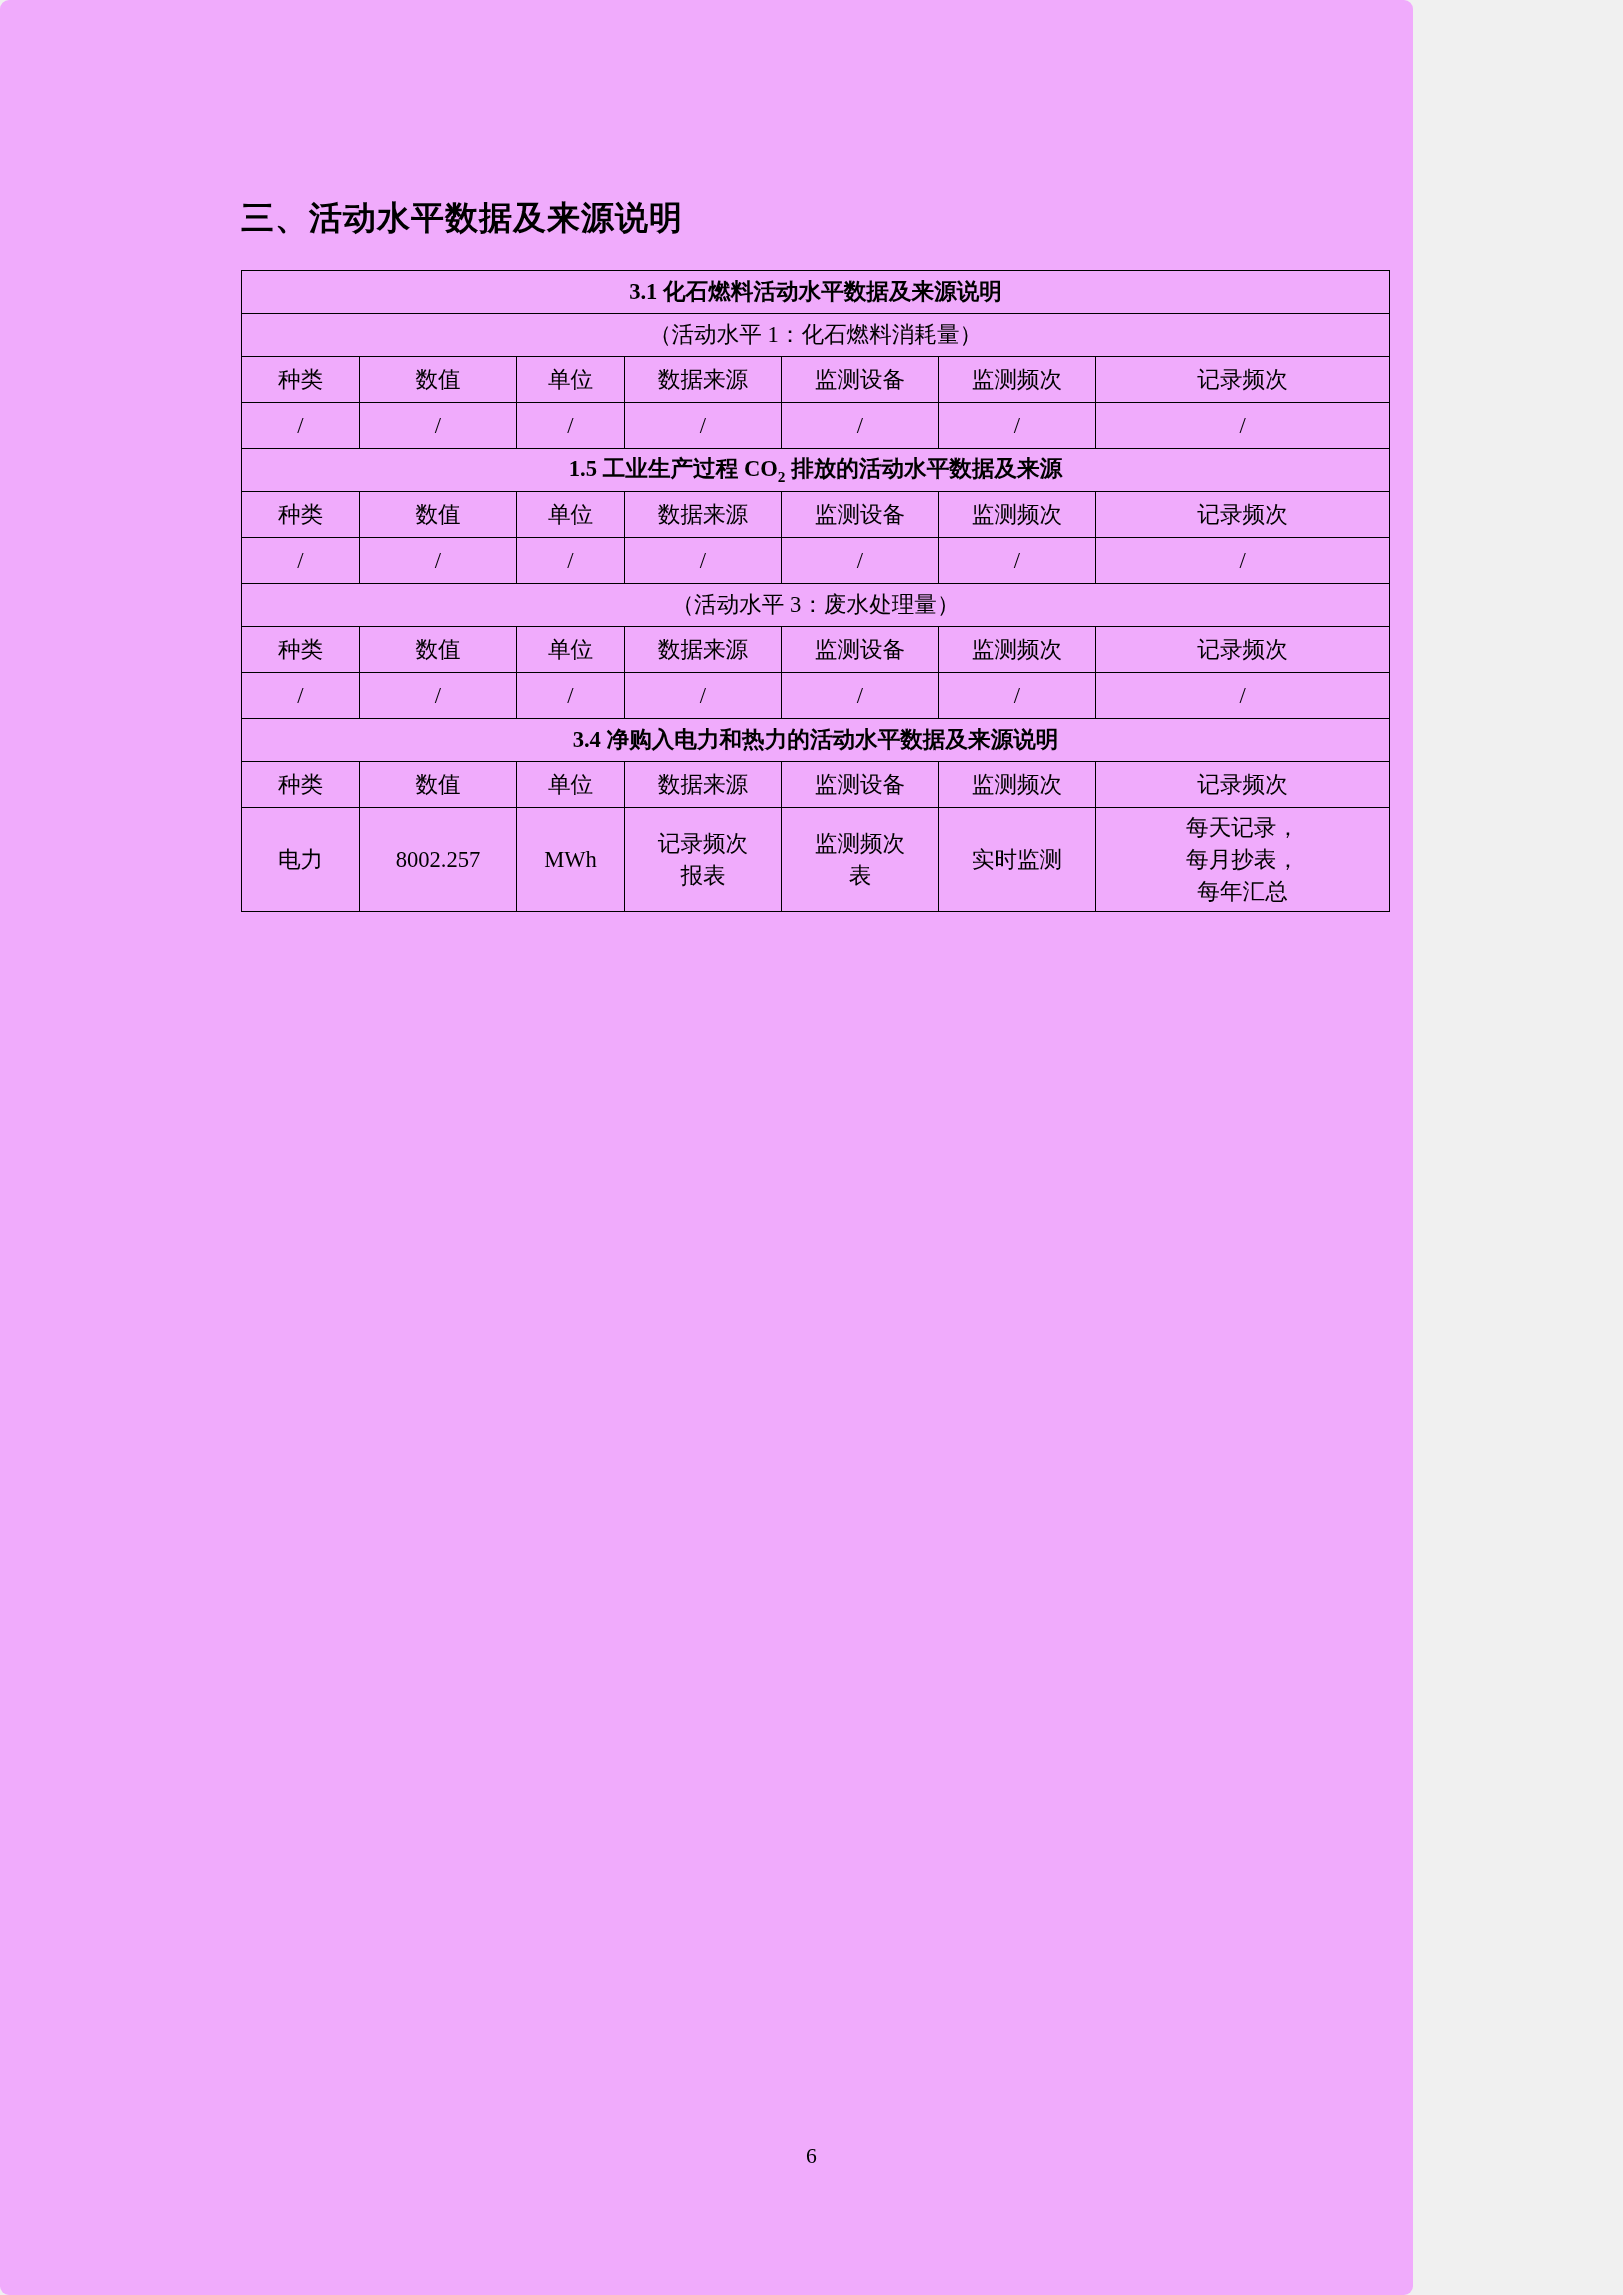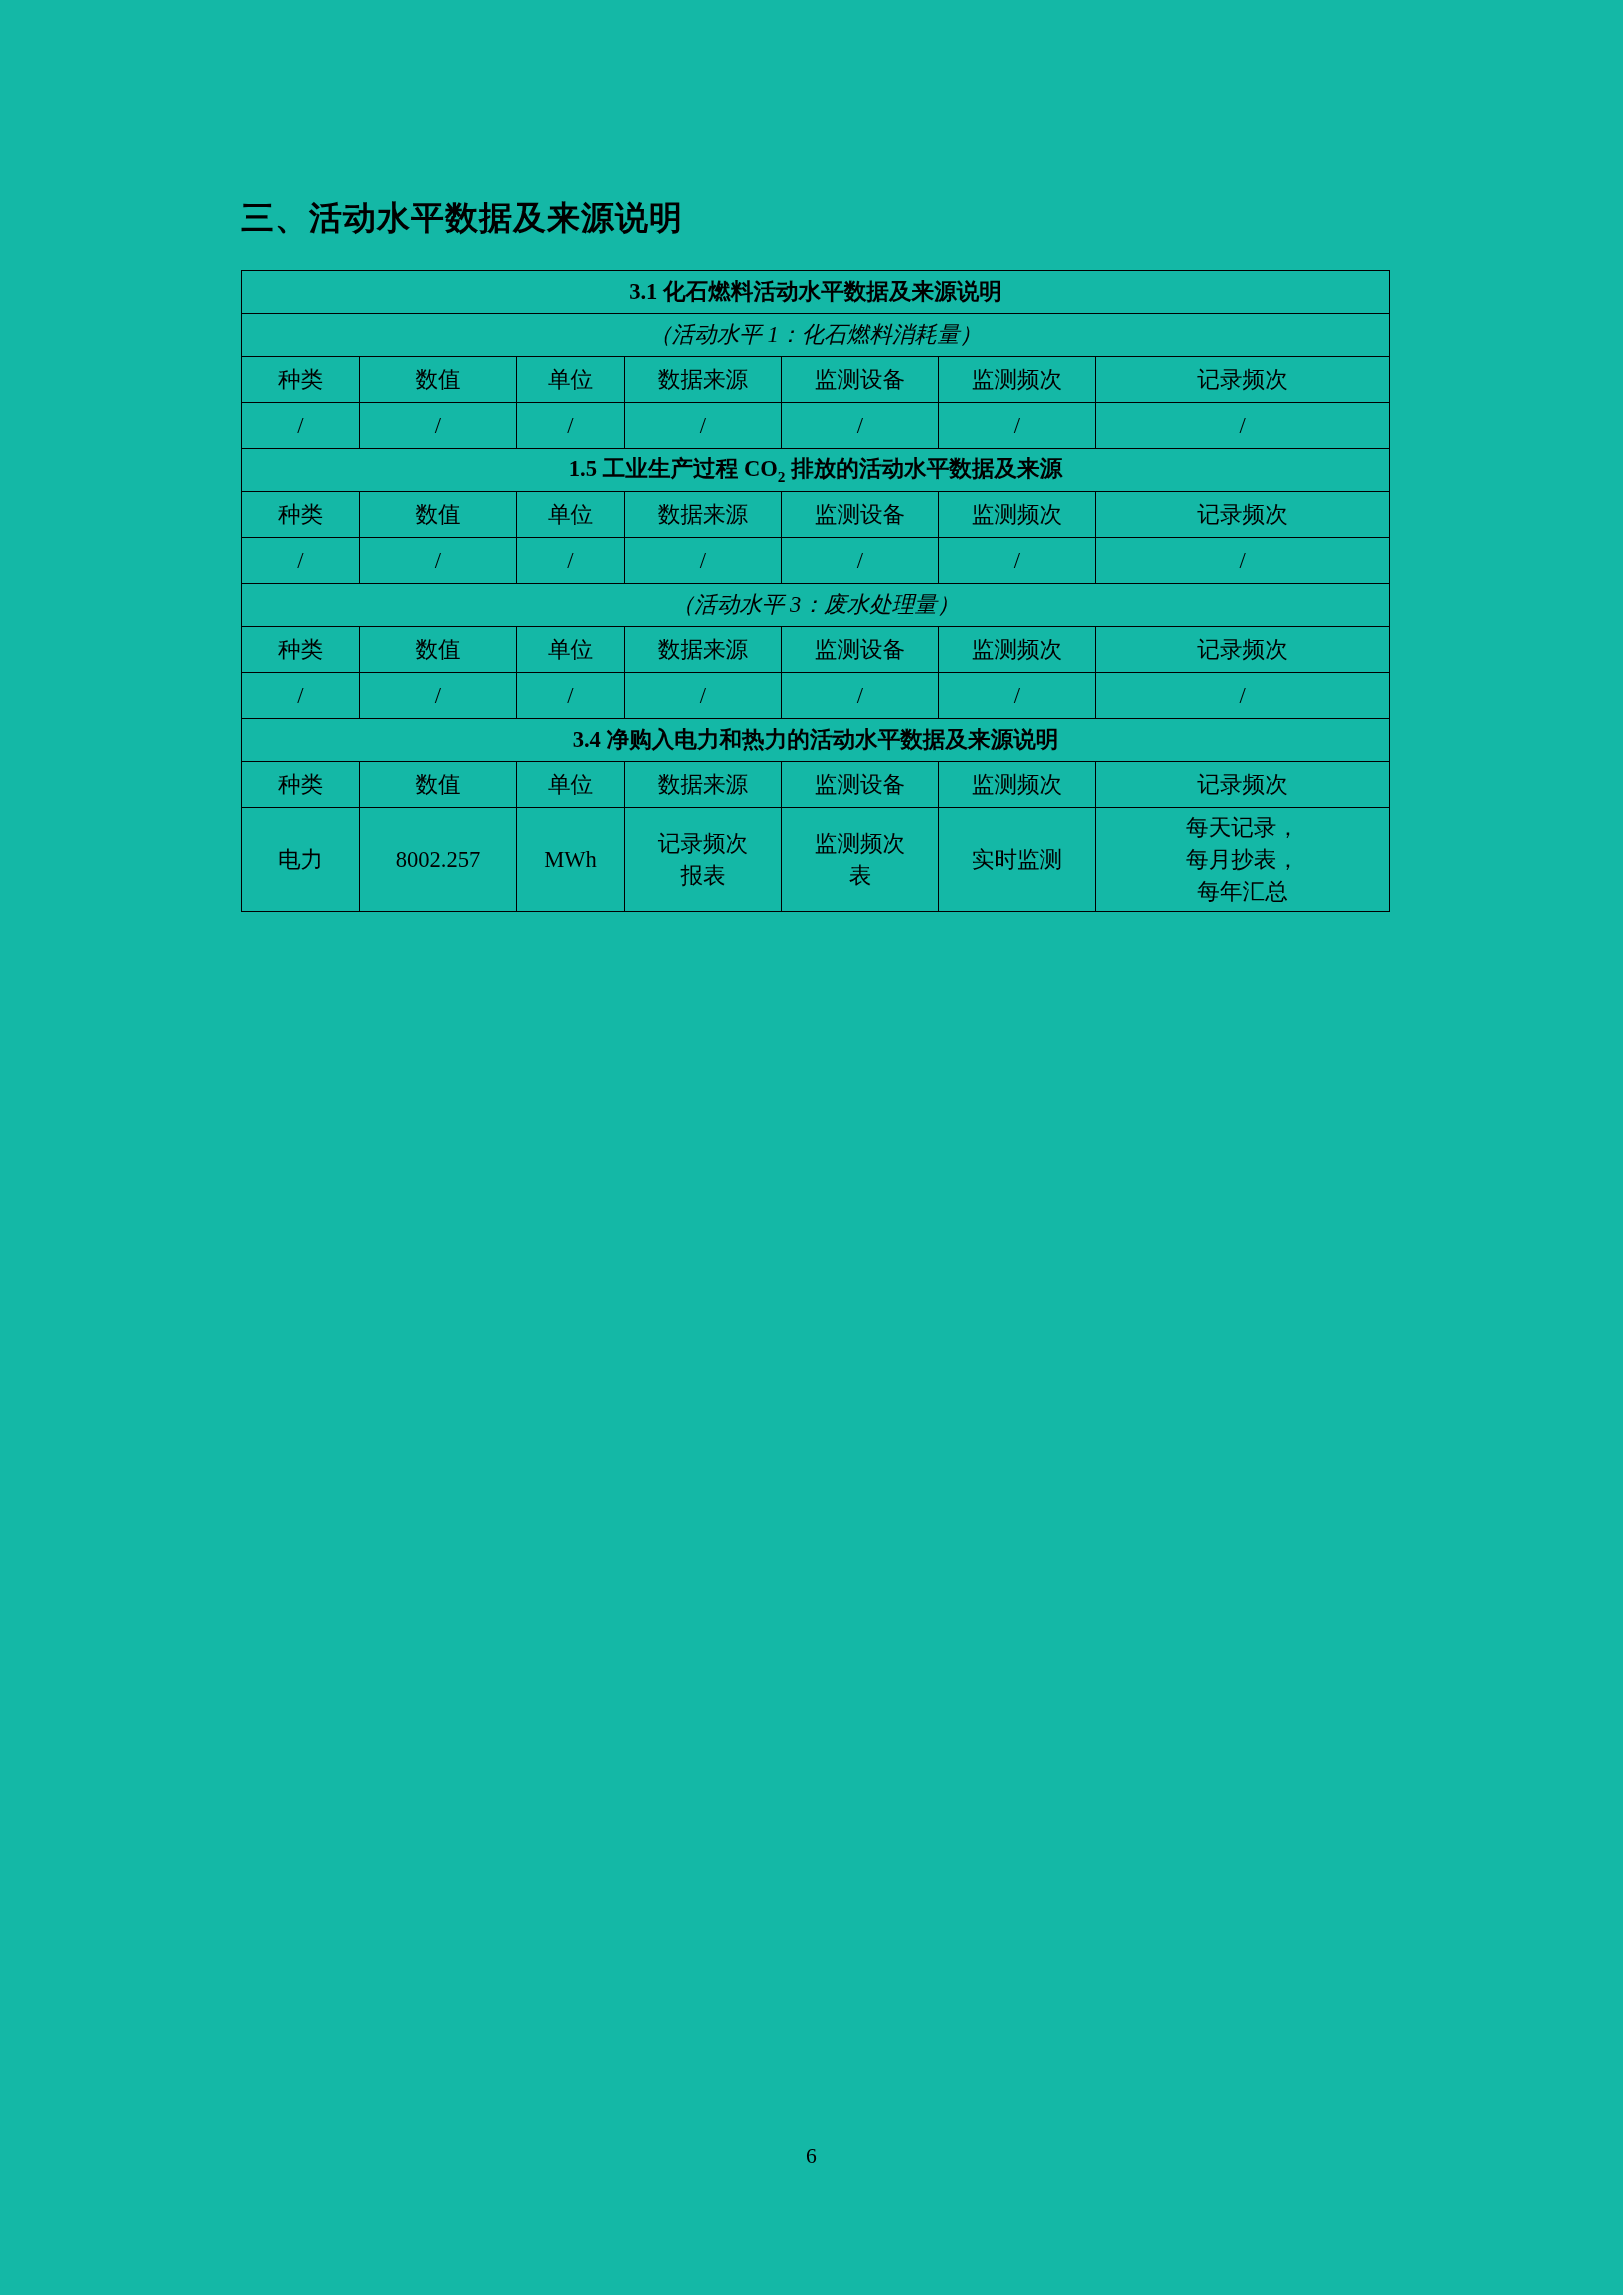--- a/index.html
+++ b/index.html
@@ -1,28 +1,29 @@
 <!DOCTYPE html>
 <html style="font-size:7.9px"><head>
 <meta charset="utf-8">
 <style>
   html, body {
     margin: 0;
     padding: 0;
     background: #f0f0f0;
   }
   .page {
-    width: 1623px;
+    width: 1413px;
     height: 2295px;
-    background: #14b8a6;
+    background: #f0abfc;
     position: relative;
     box-sizing: border-box;
     font-family: "Liberation Serif", "DejaVu Serif", serif;
     color: #000000;
     overflow: hidden;
+    border-radius: 9px;
   }
   .content {
     position: absolute;
     left: 241px;
     top: 196px;
     width: 1148px;
   }
   .doc-title {
     font-family: "Liberation Serif", "DejaVu Serif", serif;
     font-size: 33px;
@@ -50,21 +51,20 @@
     font-size: 23.6px;
     padding: 8.8px 10.8px;
     height: 42px;
   }
   td.sub-head {
     text-align: left;
     font-weight: 400;
     font-size: 22.6px;
     padding: 8.8px 10.8px;
     height: 42px;
-    font-style: italic;
   }
   td.col-head {
     height: 45px;
     font-size: 22.6px;
   }
   td.cell {
     height: 45px;
     font-size: 22.6px;
   }
   td.cell-tall {

